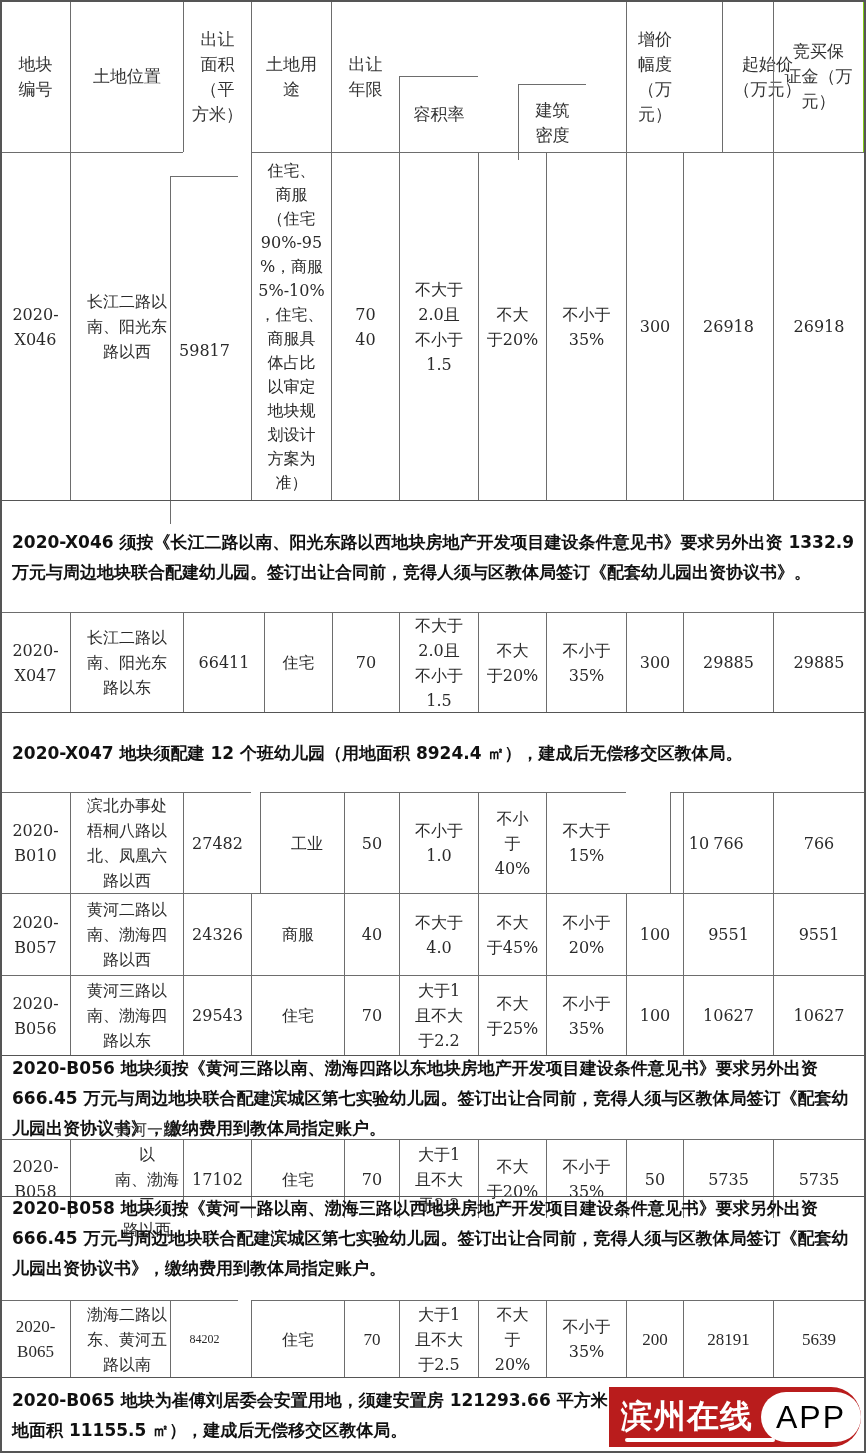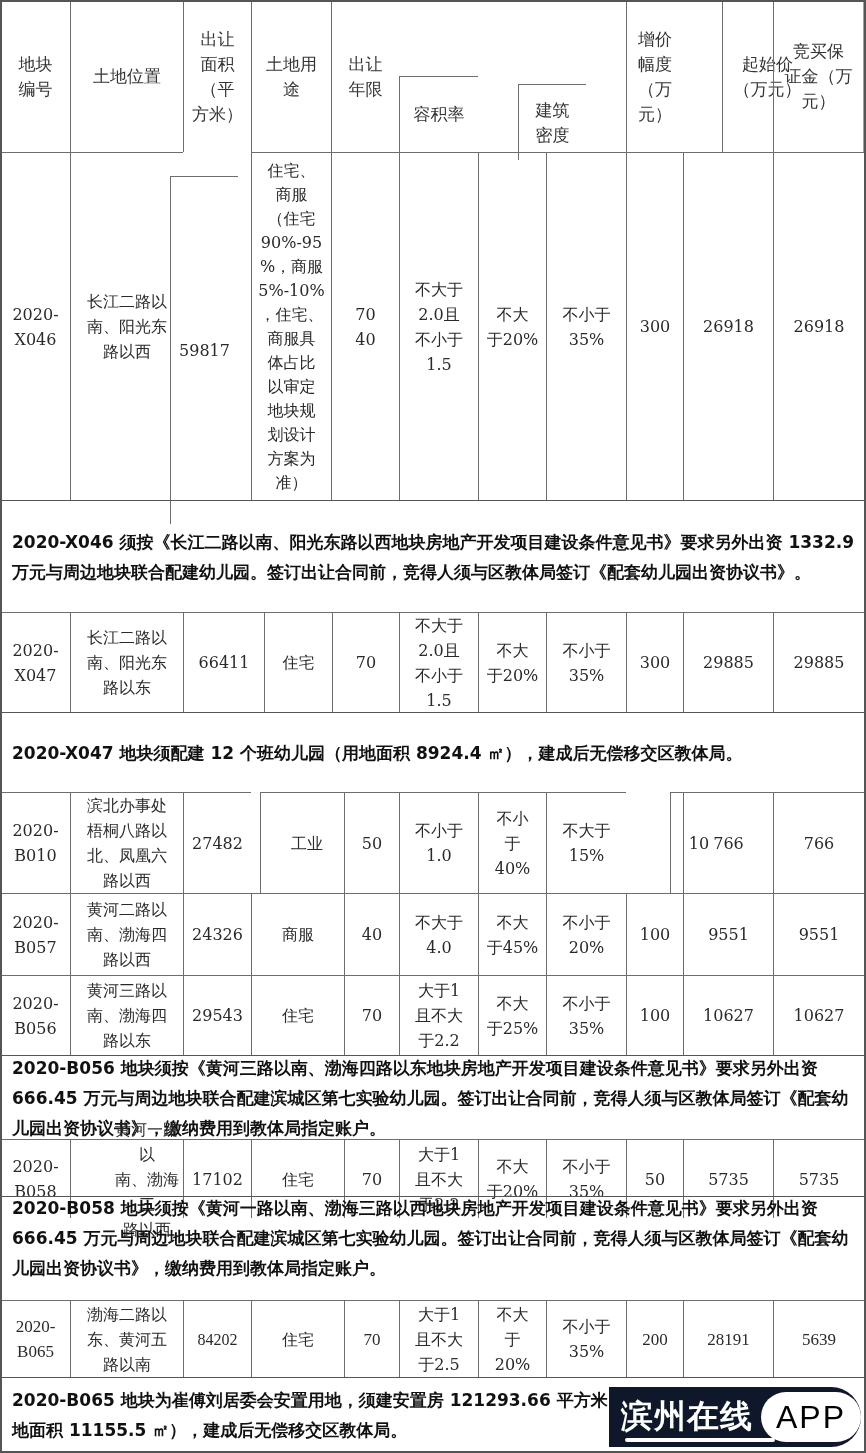--- a/index.html
+++ b/index.html
@@ -9,21 +9,21 @@
   .cell { position: absolute; box-sizing: border-box; display: flex; align-items: center; justify-content: center;
           text-align: center; font-size: 16px; line-height: 25px; white-space: pre-line; color: #2a2a2a;
           border-left: 1px solid #6d6d6d; border-top: 1px solid #6d6d6d; }
   .hcell { font-size: 17px; line-height: 25px; color: #333; }
   .note { position: absolute; box-sizing: border-box; left: 0; width: 866px; padding: 0 10px;
           font-family: "DejaVu Sans", "Liberation Sans", sans-serif; font-weight: bold;
           font-size: 17px; line-height: 30px; color: #111; border-top: 1.5px solid #555;
           border-left: 2px solid #555; border-right: 2px solid #555; display: flex; align-items: center; }
   .frame { position: absolute; left: 0; top: 0; width: 866px; height: 1453px; box-sizing: border-box;
            border: 2px solid #555; pointer-events: none; }
-  .logo { position: absolute; left: 609px; top: 1387px; width: 252px; height: 60px; background: #0f172a;
+  .logo { position: absolute; left: 609px; top: 1387px; width: 252px; height: 60px; background: #b91c1c;
           border-radius: 0 30px 30px 0; display: flex; align-items: center; }
   .logo-cn { color: #fff; font-family: "DejaVu Sans", sans-serif; font-weight: bold; font-size: 32px;
              letter-spacing: 1px; padding-left: 12px; }
   .logo-app { margin-left: 8px; background: #fff; color: #000; font-family: "Liberation Sans", sans-serif;
               font-size: 32px; height: 50px; width: 100px; border-radius: 25px 25px 25px 25px;
               display: flex; align-items: center; justify-content: center; letter-spacing: 2px; }
   .logo-underline { position: absolute; left: 16px; bottom: 5px; width: 150px; height: 4px; background: #fff; border-radius: 2px; }
 </style>
 </head>
 <body>
@@ -186,21 +186,21 @@
   <div class="cell" style="left:626px;top:1139px;width:57px;height:79px;">50</div>
   <div class="cell" style="left:683px;top:1139px;width:90px;height:79px;">5735</div>
   <div class="cell" style="left:773px;top:1139px;width:93px;height:79px;border-right:2px solid #555;">5735</div>
   <div class="note" style="top:1196px;height:82px;">2020-B058 地块须按《黄河一路以南、渤海三路以西地块房地产开发项目建设条件意见书》要求另外出资 666.45 万元与周边地块联合配建滨城区第七实验幼儿园。签订出让合同前，竞得人须与区教体局签订《配套幼儿园出资协议书》，缴纳费用到教体局指定账户。</div>
 
   <div class="cell" style="left:0;top:1300px;width:70px;height:77px;font-family:'Liberation Serif',serif;font-size:17px;">2020-
 B065</div>
   <div class="cell" style="left:70px;top:1300px;width:113px;height:77px;">渤海二路以
 东、黄河五
 路以南</div>
-  <div class="cell" style="left:183px;top:1300px;width:68px;height:77px;font-family:'Liberation Serif',serif;font-size:16px;">84202</div>
+  <div class="cell" style="left:170px;top:1300px;width:68px;height:77px;font-family:'Liberation Serif',serif;font-size:12px;">84202</div>
   <div class="cell" style="left:251px;top:1300px;width:93px;height:77px;">住宅</div>
   <div class="cell" style="left:344px;top:1300px;width:55px;height:77px;font-family:'Liberation Serif',serif;font-size:17px;">70</div>
   <div class="cell" style="left:399px;top:1300px;width:79px;height:77px;">大于1
 且不大
 于2.5</div>
   <div class="cell" style="left:478px;top:1300px;width:68px;height:77px;">不大
 于
 20%</div>
   <div class="cell" style="left:546px;top:1300px;width:80px;height:77px;">不小于
 35%</div>

